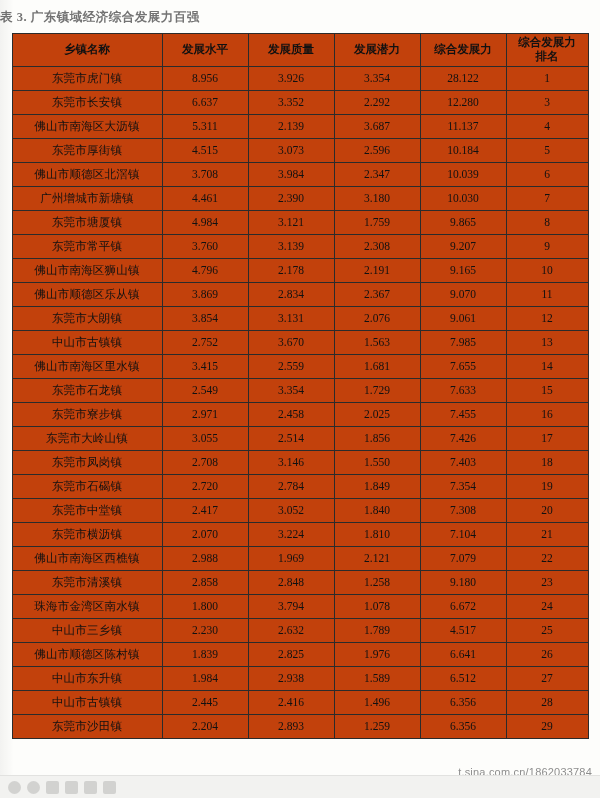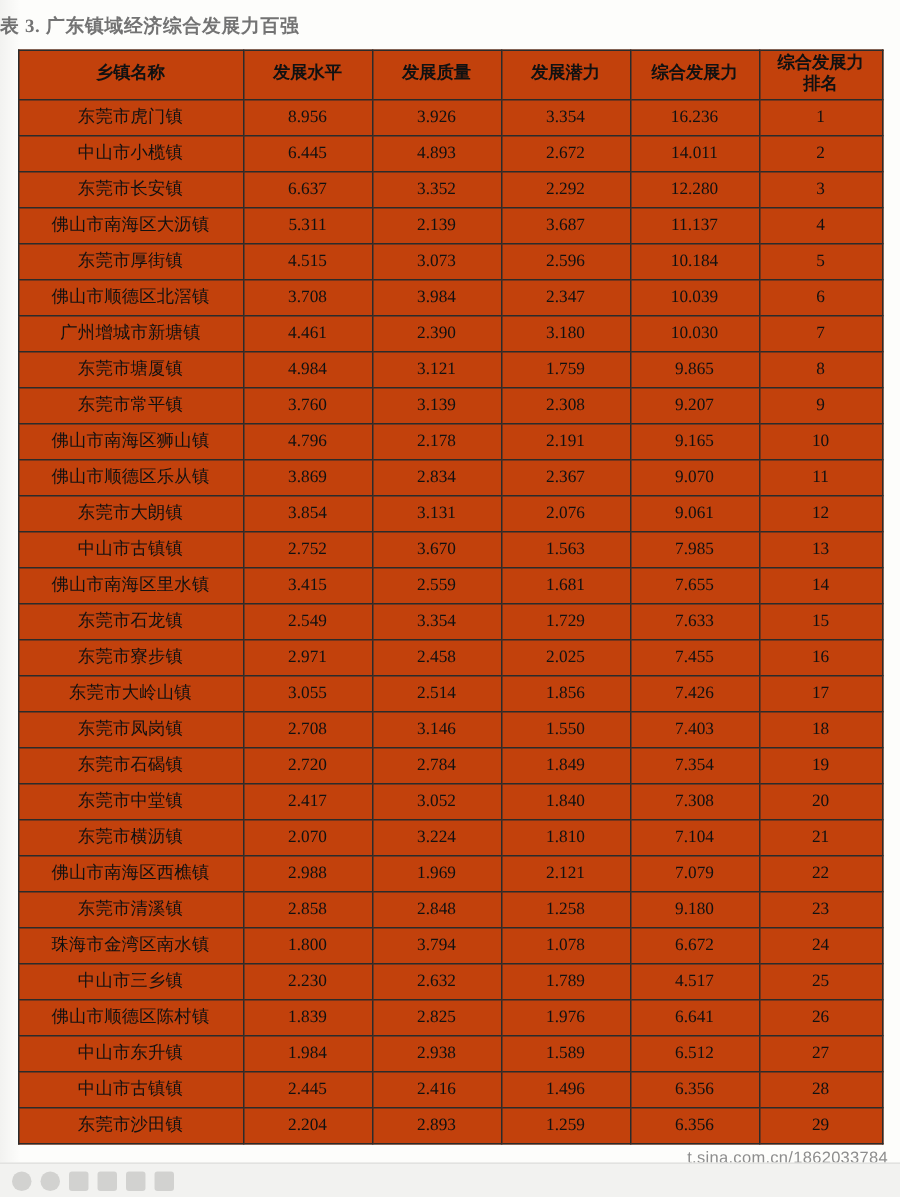--- a/index.html
+++ b/index.html
@@ -144,30 +144,22 @@
           <span class="hdr-two-line">排名</span>
         </th>
       </tr>
     </thead>
     <tbody id="tbody">
         <tr>
           <td class="name">东莞市虎门镇</td>
           <td class="num">8.956</td>
           <td class="num">3.926</td>
           <td class="num">3.354</td>
-          <td class="num">16.236</td>
+          <td class="num">28.122</td>
           <td class="rank">1</td>
-        </tr>
-        <tr>
-          <td class="name">中山市小榄镇</td>
-          <td class="num">6.445</td>
-          <td class="num">4.893</td>
-          <td class="num">2.672</td>
-          <td class="num">14.011</td>
-          <td class="rank">2</td>
         </tr>
         <tr>
           <td class="name">东莞市长安镇</td>
           <td class="num">6.637</td>
           <td class="num">3.352</td>
           <td class="num">2.292</td>
           <td class="num">12.280</td>
           <td class="rank">3</td>
         </tr>
         <tr>

